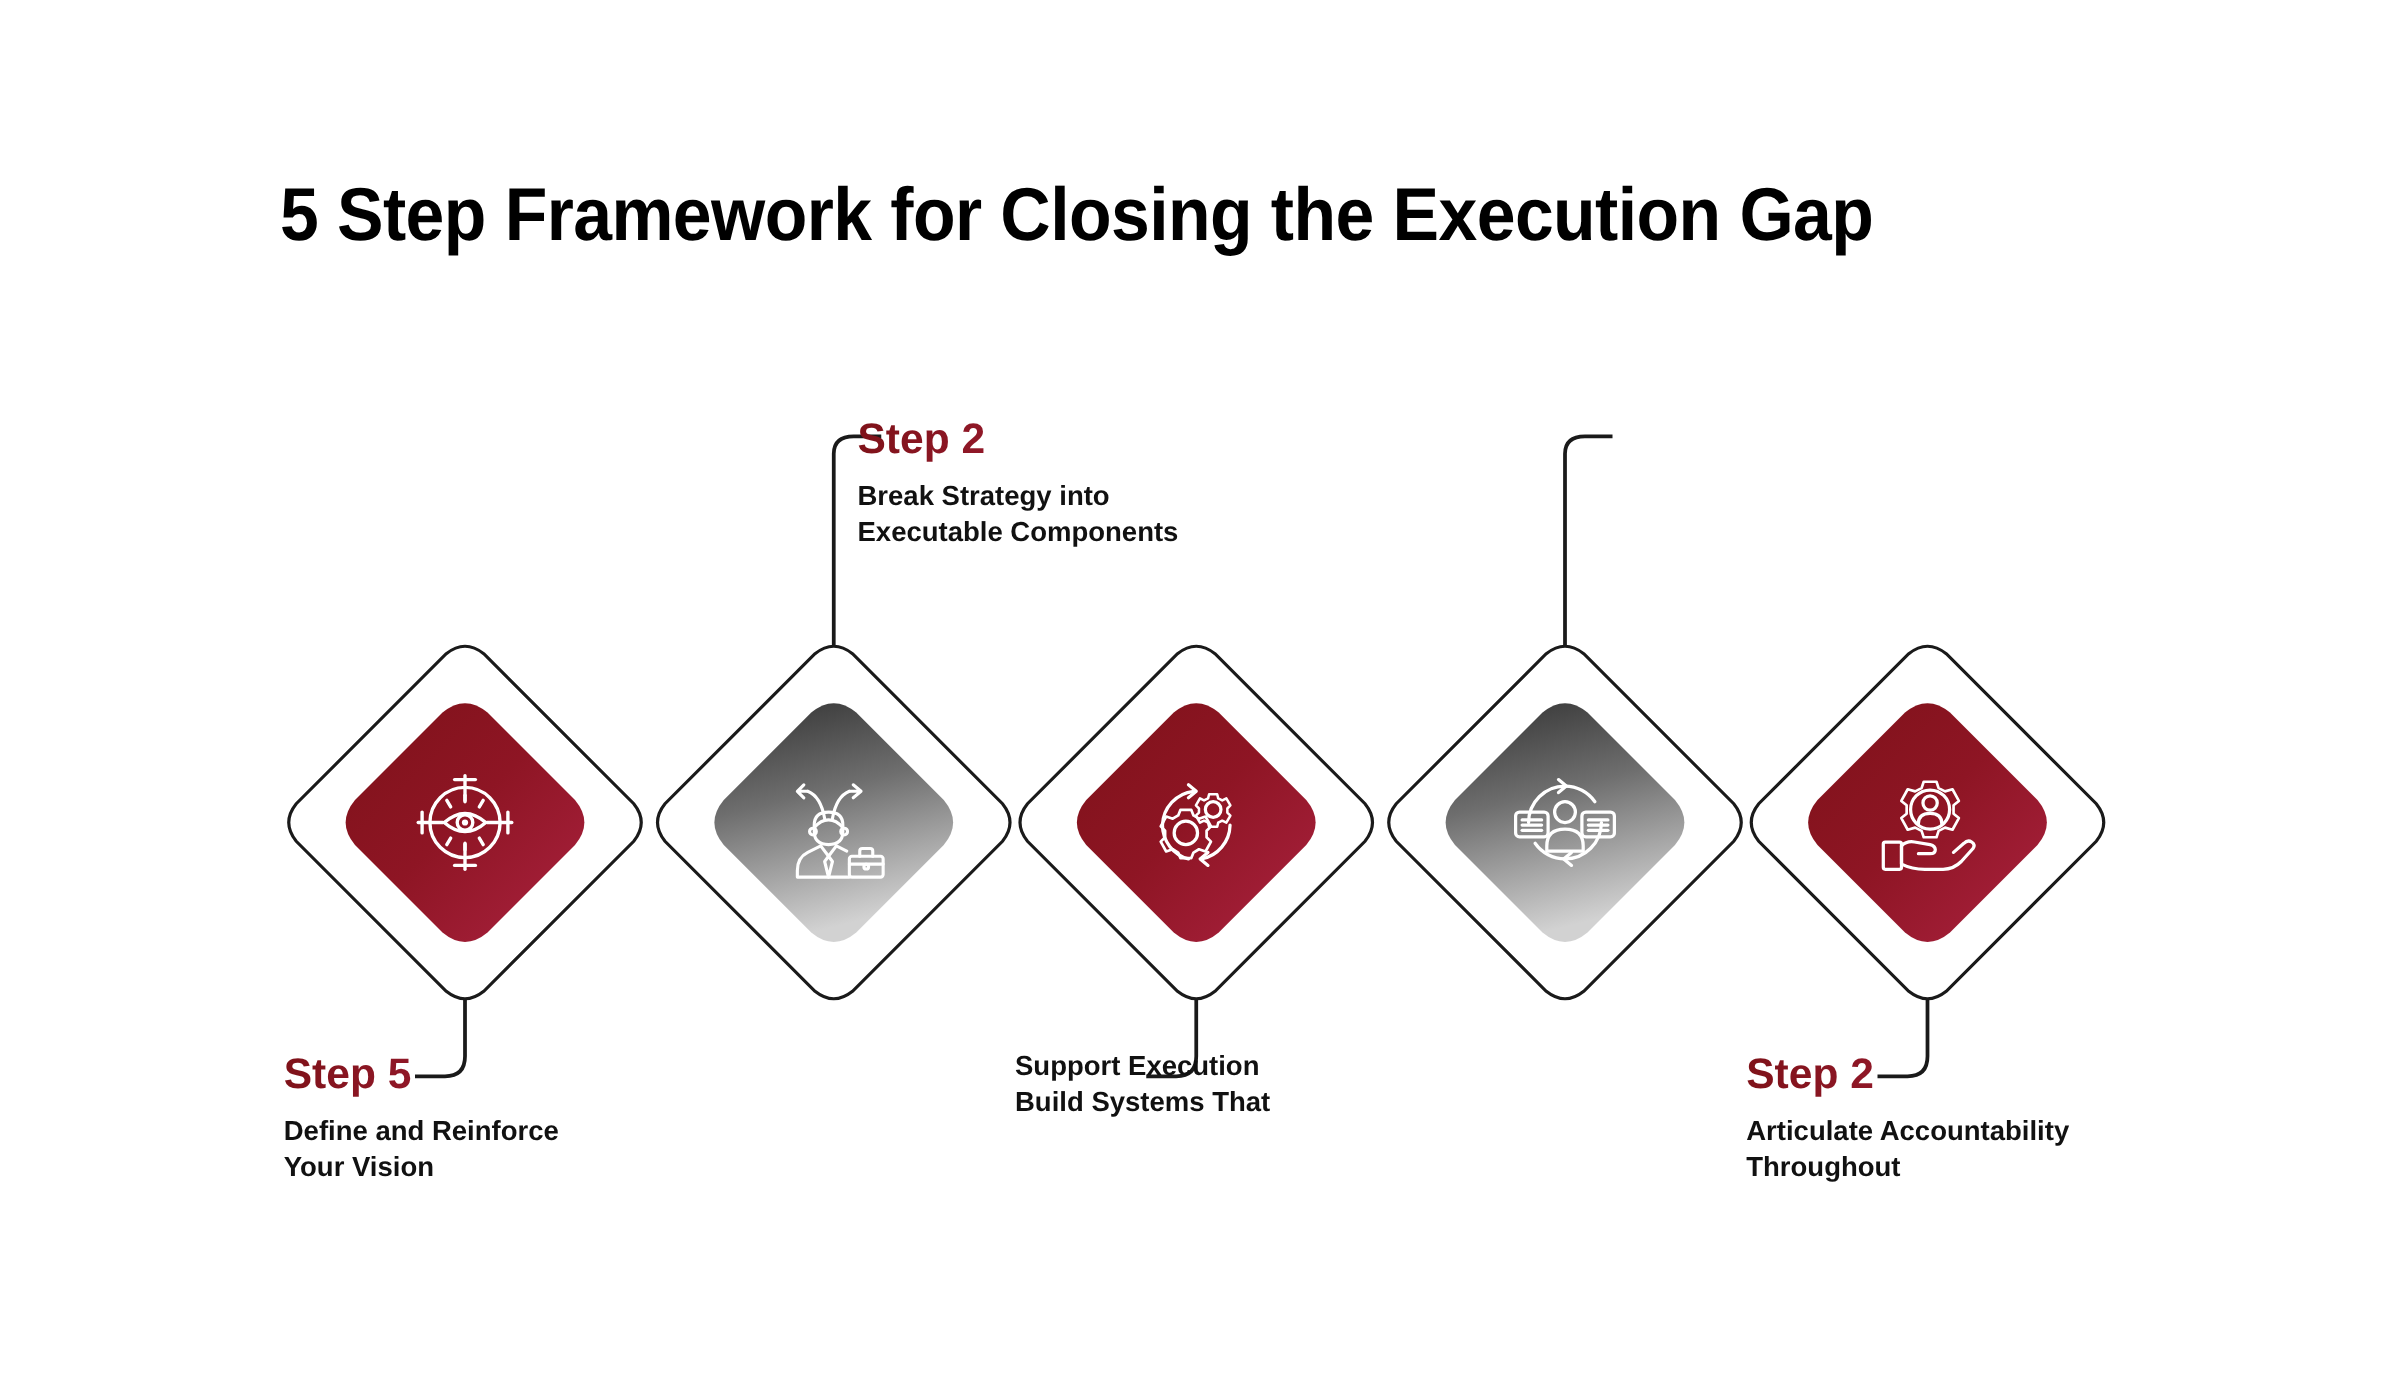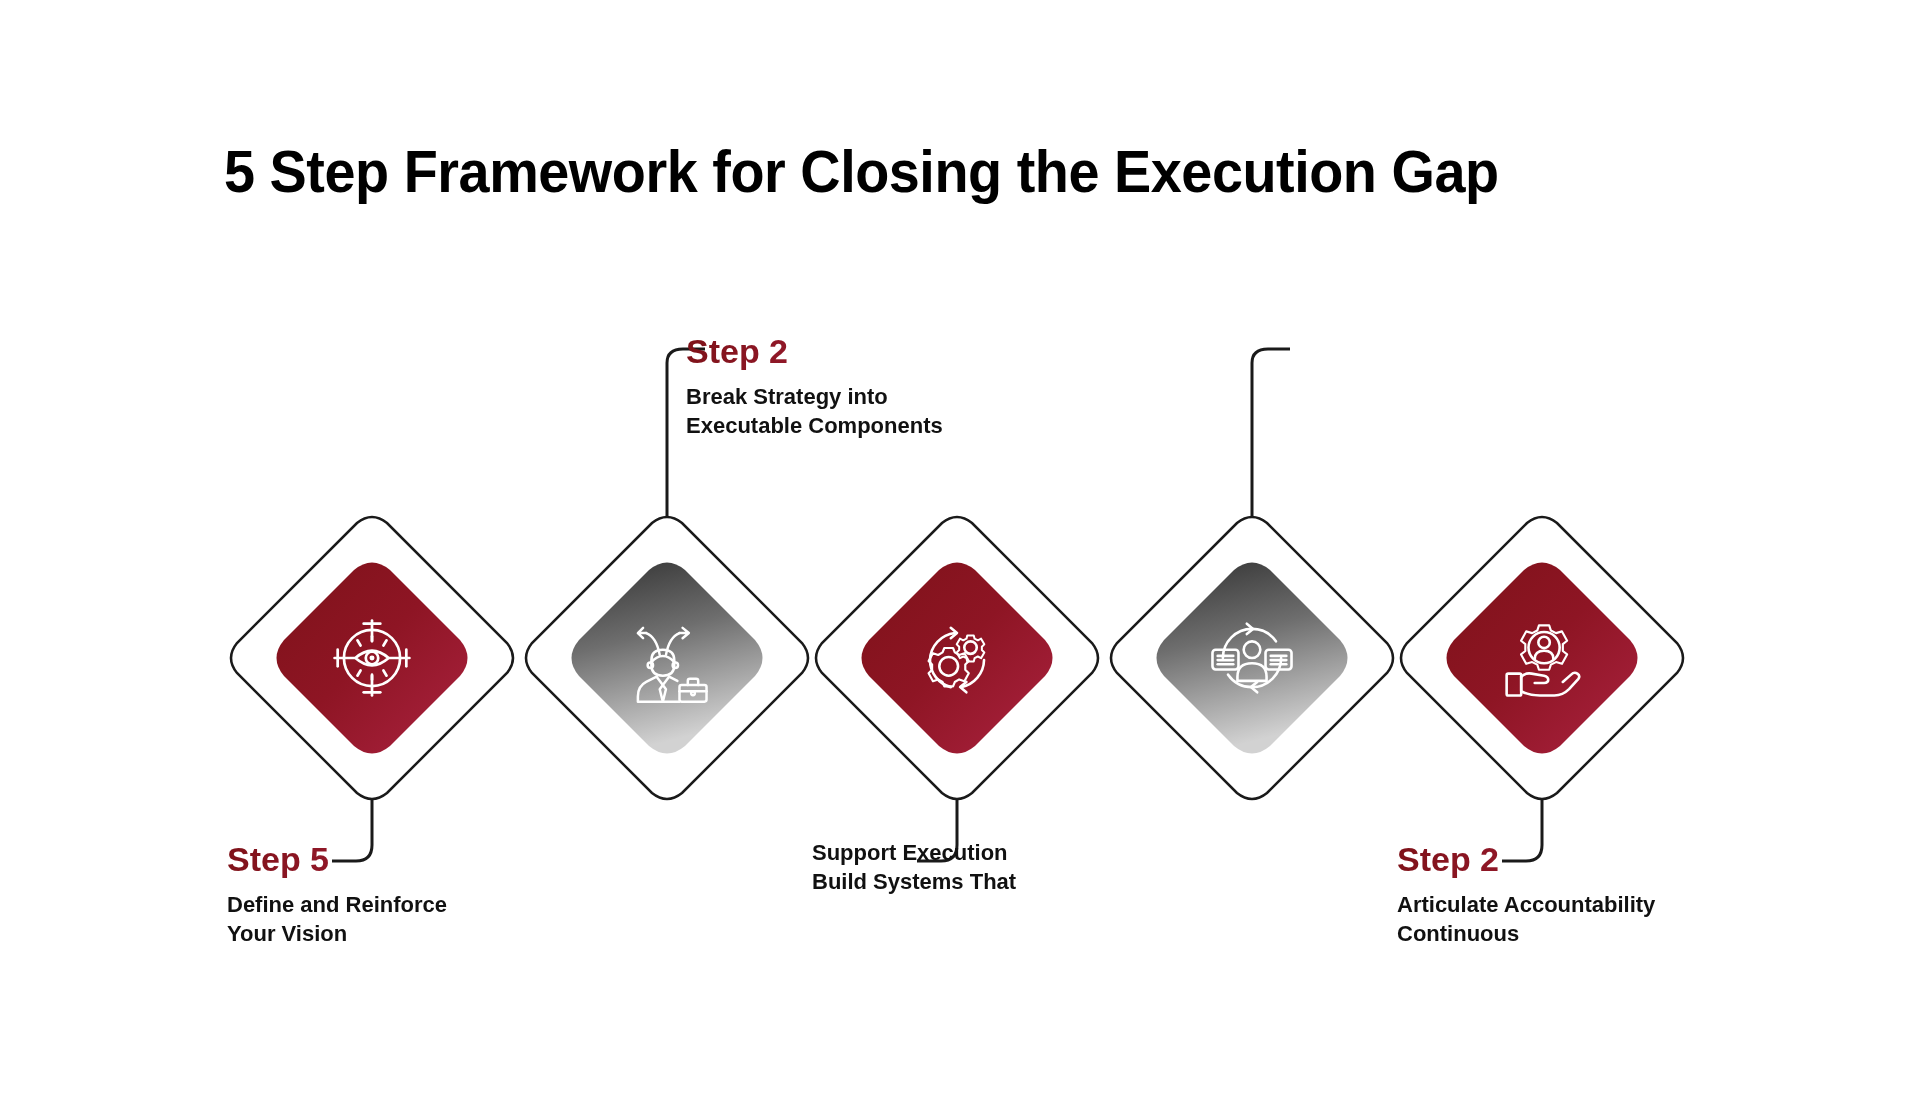--- a/index.html
+++ b/index.html
@@ -366,17 +366,17 @@
       <span>Support Execution</span>
       <span>Build Systems That</span>
     </div>
   </div>
 
 
   <div class="label-block" style="left:1397px; top:838px; width:350px;">
     <div class="step-title">Step 2</div>
     <div class="step-desc">
       <span>Articulate Accountability</span>
-      <span>Continuous</span>
+      <span>Throughout</span>
     </div>
   </div>
 
 </div>
 
 </body></html>

